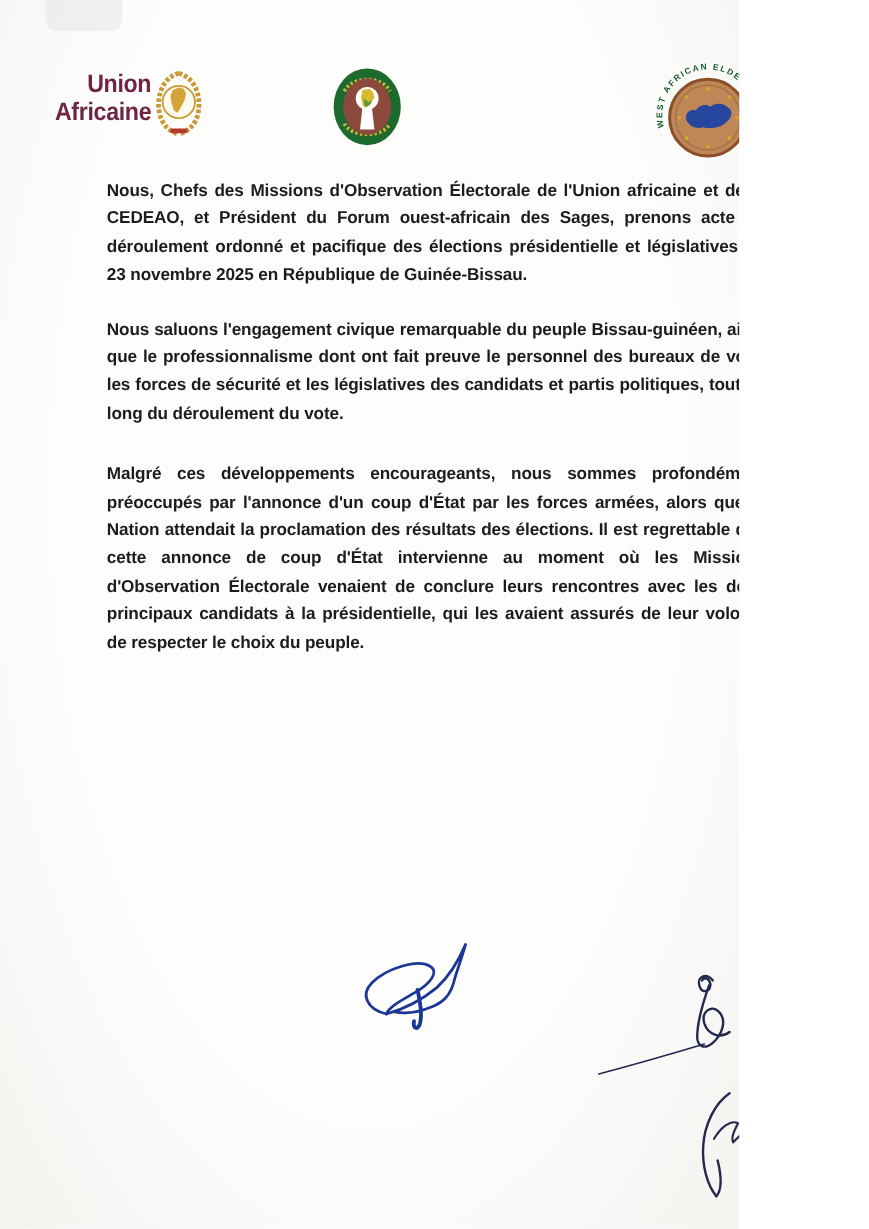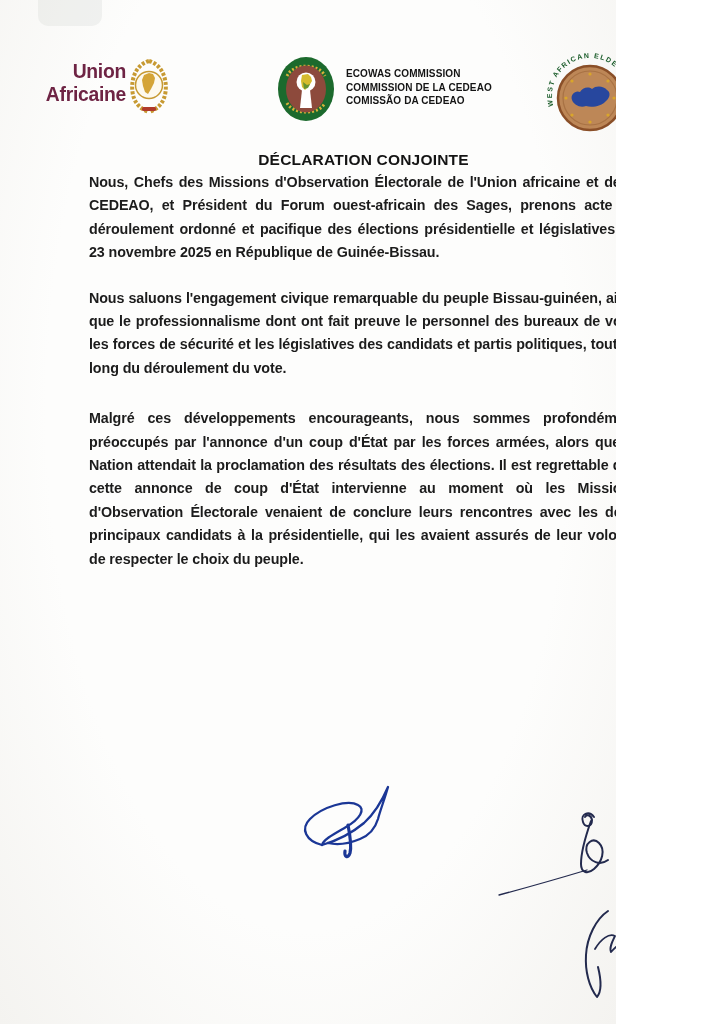--- a/index.html
+++ b/index.html
@@ -84,25 +84,20 @@
     <ellipse cx="30" cy="34" rx="28" ry="32" fill="#1c6a2d"></ellipse>
     <path d="M11 21 C17 8 43 8 49 21" fill="none" stroke="#d9b23a" stroke-width="3" stroke-dasharray="2 2"></path>
     <path d="M11 48 C17 60 43 60 49 48" fill="none" stroke="#d9b23a" stroke-width="3" stroke-dasharray="2 2"></path>
     <ellipse cx="30" cy="34" rx="20" ry="23.5" fill="#8d4a3c"></ellipse>
     <circle cx="30" cy="27" r="9.5" fill="#ffffff"></circle>
     <path d="M26 35 L24 53 L36 53 L34 35 Z" fill="#ffffff"></path>
     <path d="M26 20 l6 -1 3 3 1 4 -3 5 -4 4 -3 -3 -1 -6 z" fill="#d6bb2f"></path>
     <path d="M27 27 l4 3 3 -1 -2 4 -4 1 z" fill="#4c8a32" opacity="0.8"></path>
   </svg>
 
-  <div class="ecowas-text">
-    <div>ECOWAS COMMISSION</div>
-    <div>COMMISSION DE LA CEDEAO</div>
-    <div>COMISSÃO DA CEDEAO</div>
-  </div>
 
   <svg class="waef-emblem" width="96" height="92" viewBox="0 0 96 92">
     <defs>
       <path id="waefarc" d="M 12 60 A 38 38 0 1 1 84 60" fill="none"></path>
     </defs>
     <circle cx="48" cy="50" r="32" fill="#bd8757" stroke="#8a4f28" stroke-width="2.5"></circle>
     <circle cx="48" cy="50" r="27" fill="none" stroke="#a06a3c" stroke-width="1.2" opacity="0.7"></circle>
     <g fill="#d9a62a">
       <circle cx="48" cy="26" r="1.6"></circle>
         <circle cx="66" cy="33" r="1.6"></circle>
@@ -113,21 +108,20 @@
       <circle cx="24" cy="50" r="1.6"></circle>
         <circle cx="30" cy="33" r="1.6"></circle>
     </g>
     <path d="M30 52 C28 46 34 42 38 44 C40 40 46 38 50 41 C54 37 62 38 65 42 C69 44 68 50 64 53 C60 58 50 60 44 58 C38 60 32 57 30 52 Z" fill="#27479e"></path>
     <text font-size="7" font-weight="700" fill="#1a5c2a" letter-spacing="1.4" font-family="Liberation Sans, sans-serif">
       <textPath href="#waefarc" startOffset="2">WEST AFRICAN ELDERS FORUM</textPath>
     </text>
   </svg>
 
   <div class="doc">
-    <h1 class="doc-title">DÉCLARATION CONJOINTE</h1>
     <p class="body-par par-1">Nous, Chefs des Missions d'Observation Électorale de l'Union africaine et de la CEDEAO, et Président du Forum ouest-africain des Sages, prenons acte du déroulement ordonné et pacifique des élections présidentielle et législatives du 23 novembre 2025 en République de Guinée-Bissau.</p>
     <p class="body-par par-2">Nous saluons l'engagement civique remarquable du peuple Bissau-guinéen, ainsi que le professionnalisme dont ont fait preuve le personnel des bureaux de vote, les forces de sécurité et les législatives des candidats et partis politiques, tout au long du déroulement du vote.</p>
     <p class="body-par par-3">Malgré ces développements encourageants, nous sommes profondément préoccupés par l'annonce d'un coup d'État par les forces armées, alors que la Nation attendait la proclamation des résultats des élections. Il est regrettable que cette annonce de coup d'État intervienne au moment où les Missions d'Observation Électorale venaient de conclure leurs rencontres avec les deux principaux candidats à la présidentielle, qui les avaient assurés de leur volonté de respecter le choix du peuple.</p>
   </div>
 
   <svg class="sig sig-blue" width="108" height="82" viewBox="0 0 108 82">
     <g fill="none" stroke="#1b3796" stroke-linecap="round" stroke-linejoin="round">
       <path stroke-width="2.3" d="M30 64 C14 60 8 48 18 38 C30 26 56 18 66 24 C74 28 68 38 54 46 C42 53 32 58 30 64"></path>
       <path stroke-width="2.3" d="M30 64 C44 60 60 52 72 42 C82 33 90 20 96 6 C92 20 88 30 86 38 C83 48 78 54 68 58 C56 63 44 64 36 62"></path>
       <path stroke-width="3.2" d="M56 44 C58 54 60 64 58 72 C56 78 52 76 53 70"></path>

